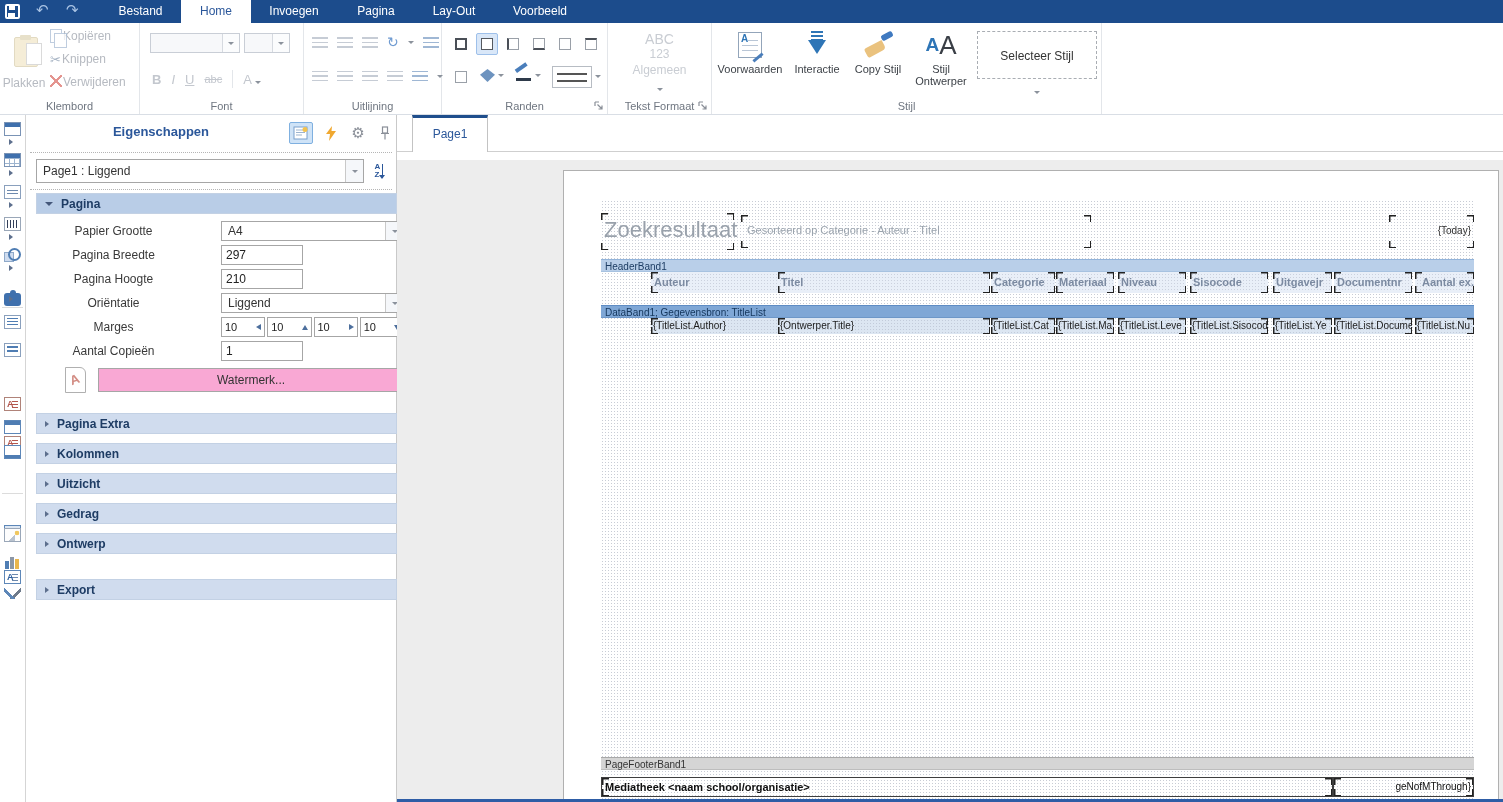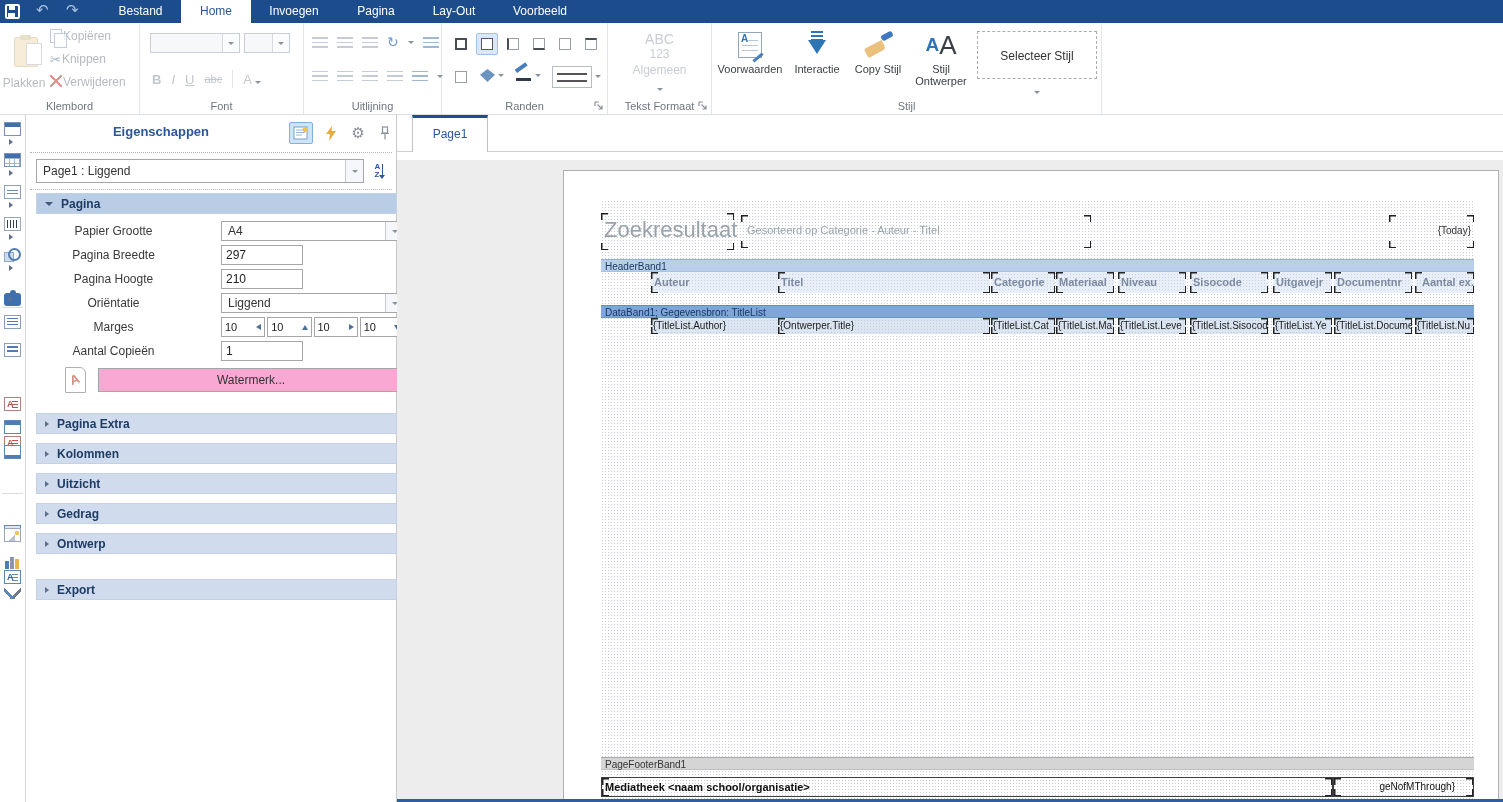--- a/index.html
+++ b/index.html
@@ -183,21 +183,21 @@
   .comp.fillh{background-color:#e9eff8;}
   .comp.filld{background-color:#dce6f2;}
   .comp.fillh::before,.comp.filld::before{content:"";position:absolute;inset:1px;
      background-image:radial-gradient(circle,rgba(125,135,155,.28) .7px,transparent .95px);background-size:3px 3px;}
   .rpt-title{font-size:22px;color:#99a1ab;line-height:34px;padding-left:3px;white-space:nowrap;}
   .rpt-sub{font-size:11px;color:#9aa3ad;line-height:31px;padding-left:6px;white-space:nowrap;}
   .rpt-today{font-size:10px;color:#2f2f2f;line-height:31px;text-align:right;padding-right:3px;}
   .colcell{font-weight:bold;font-size:11px;color:#7b8aa1;line-height:20px;padding-left:3px;white-space:nowrap;overflow:hidden;}
   .datacell{font-size:10px;color:#1c1c1c;line-height:15px;padding-left:2px;white-space:nowrap;overflow:hidden;}
   .ftl{border:1px solid #3f3f3f;font-weight:bold;font-size:11px;color:#101010;line-height:18px;padding-left:3px;}
-  .ftr{border:1px solid #3f3f3f;font-size:10px;color:#101010;line-height:18px;text-align:right;padding-right:18px;}
+  .ftr{border:1px solid #3f3f3f;font-size:10px;color:#101010;line-height:18px;text-align:right;padding-right:2px;}
   .bottomline{position:absolute;left:0;bottom:0;width:1106px;height:3px;background:#2e5da6;z-index:6;}
   
   .c0{left:8px;width:176px;margin-left:42px;} .c1{left:177px;width:212px;} .c2{left:390px;width:64px;}
   .c3{left:455px;width:58px;} .c4{left:517px;width:68px;} .c5{left:589px;width:78px;}
   .c6{left:672px;width:59px;} .c7{left:733px;width:78px;} .c8{left:814px;width:59px;}
 </style>
 </head>
 <body>
 
 <div class="app">

